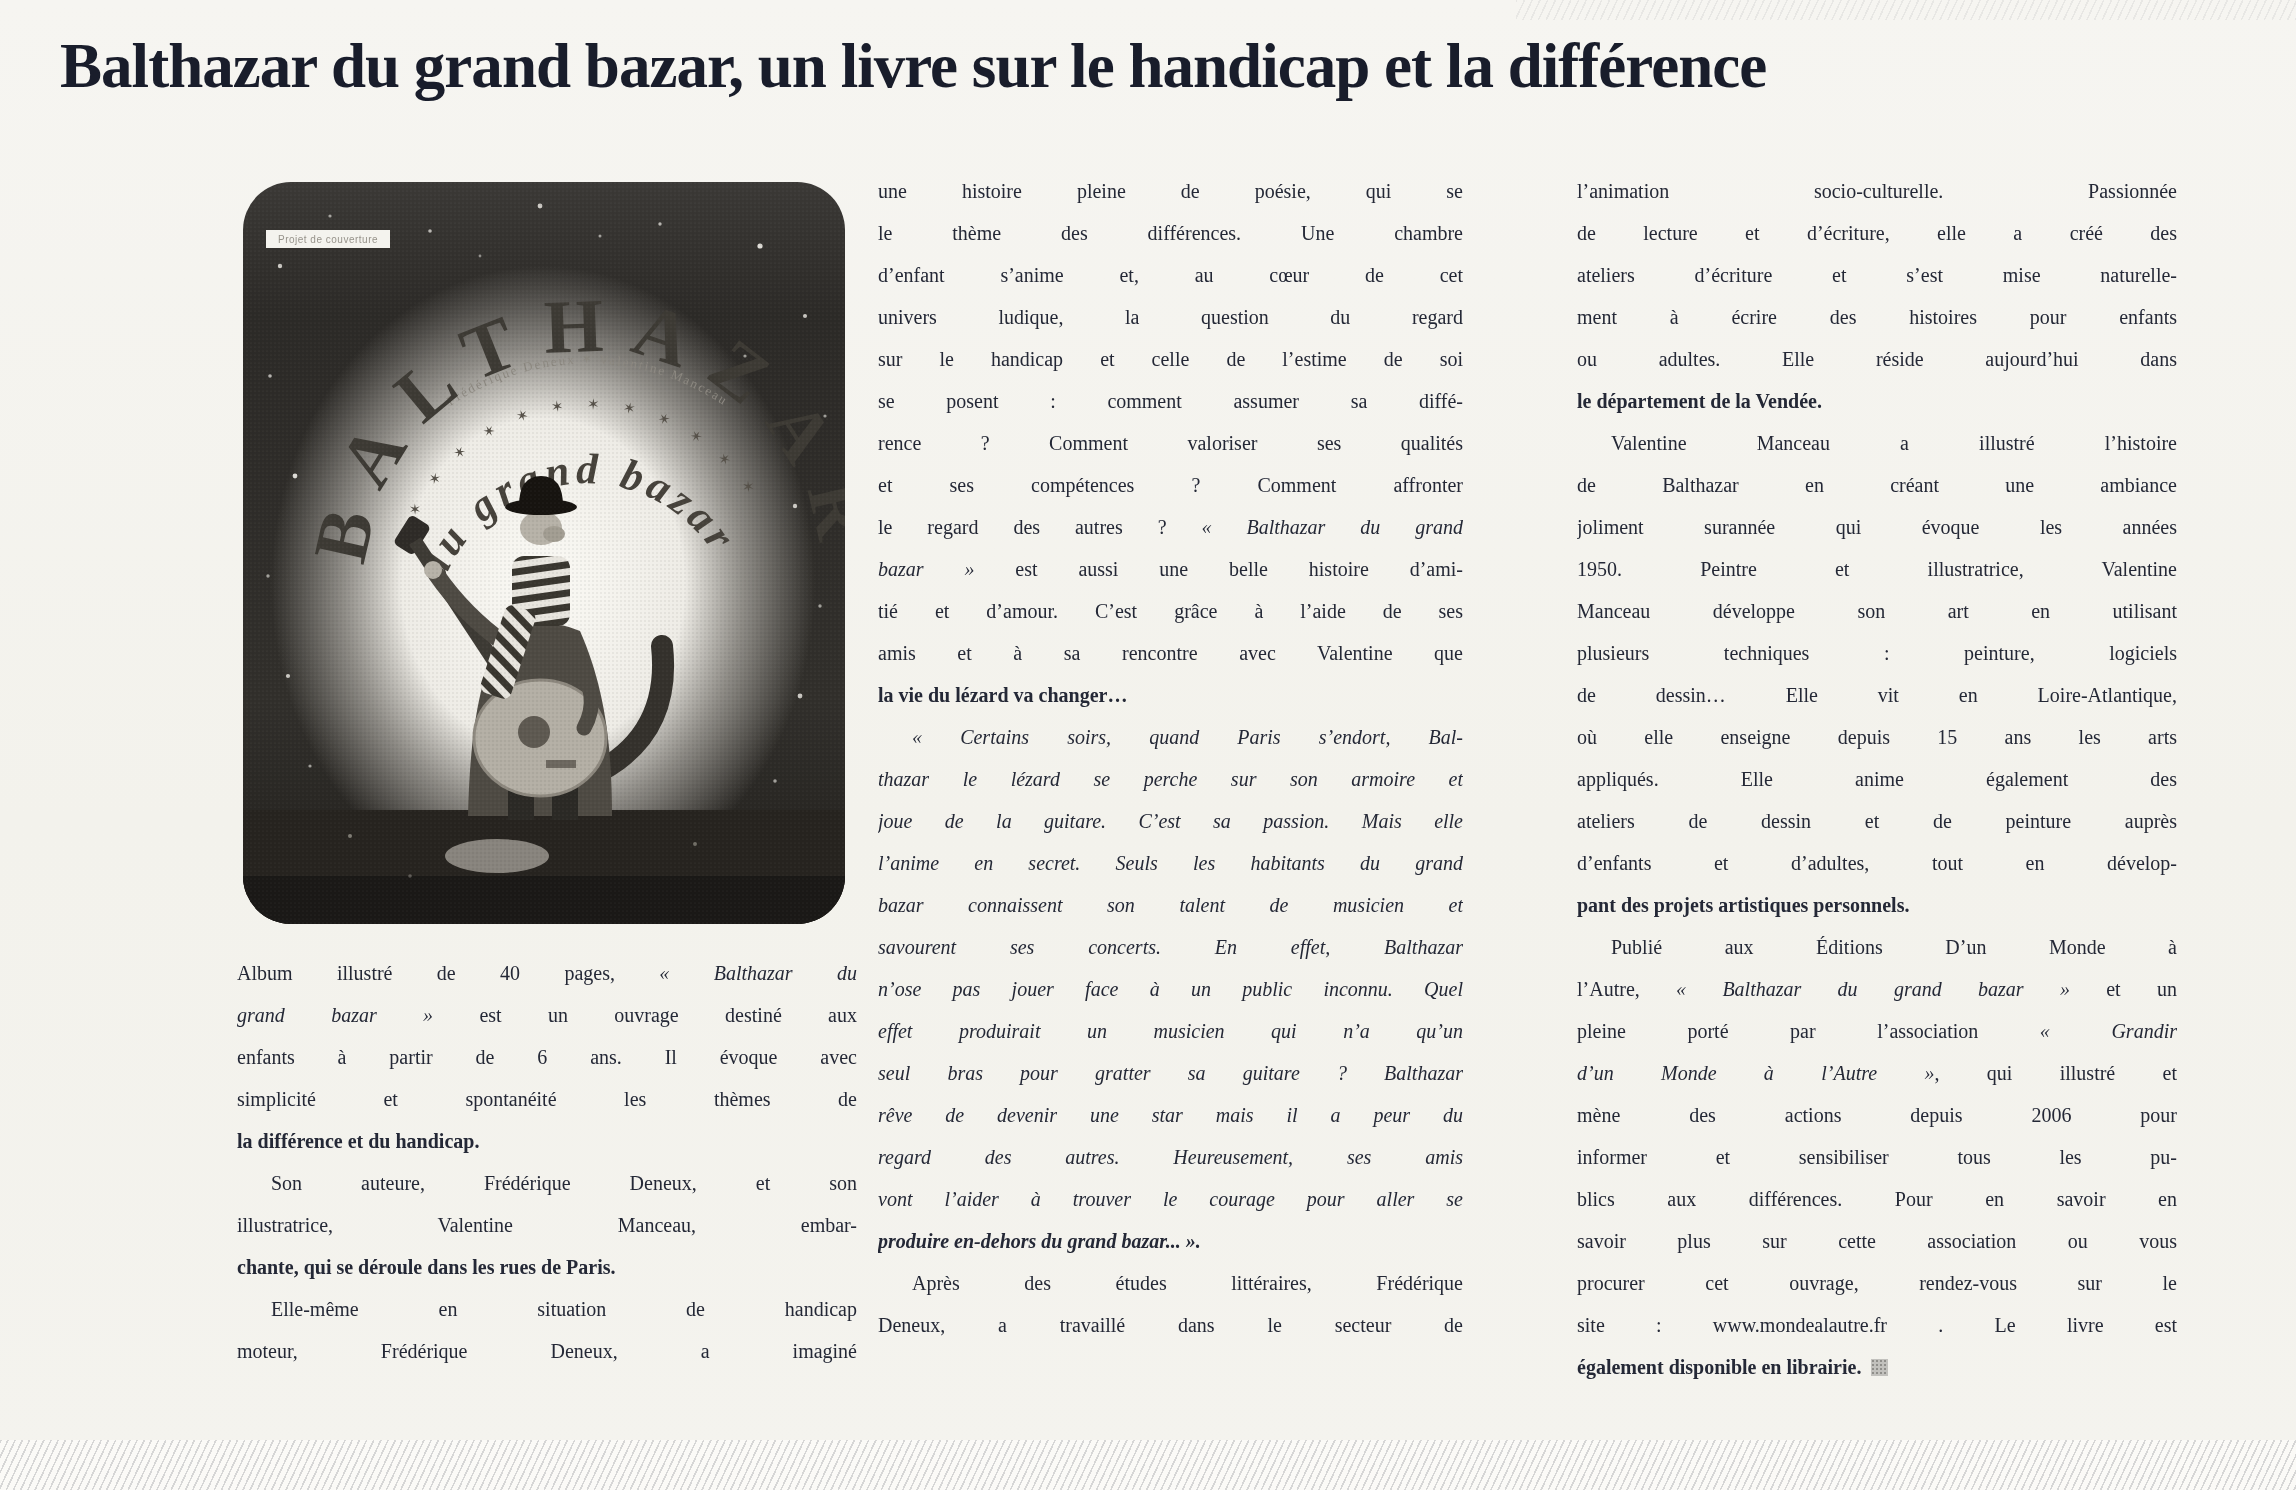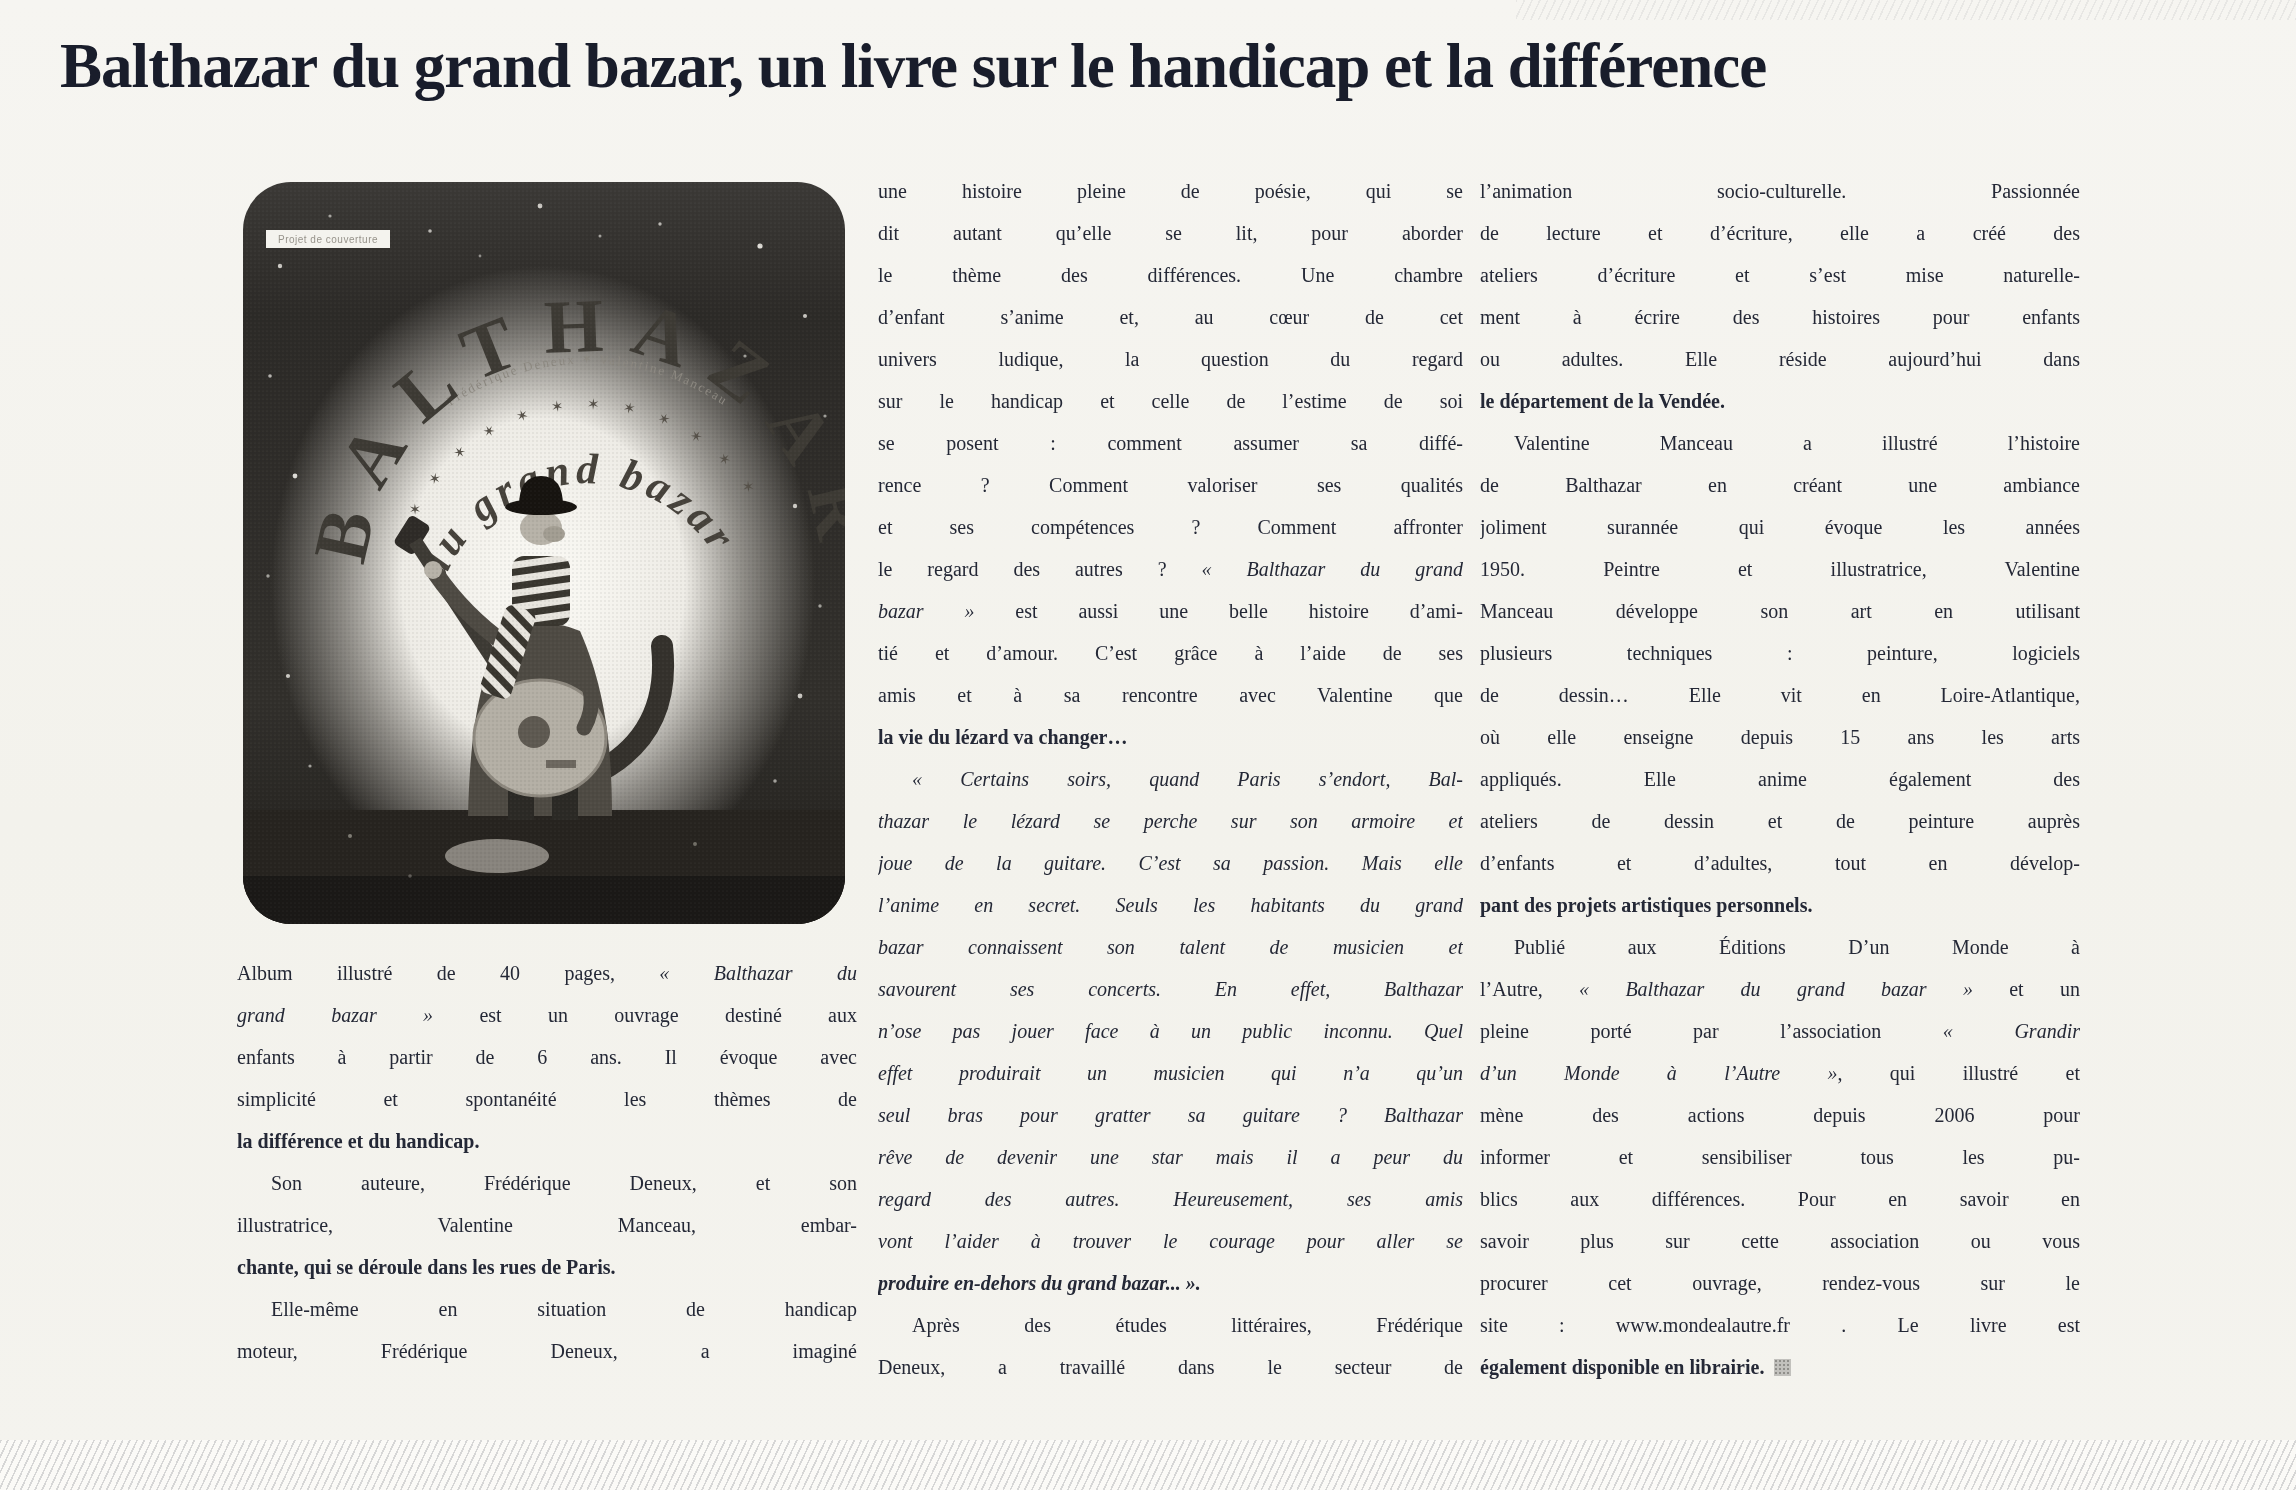--- a/index.html
+++ b/index.html
@@ -10,21 +10,21 @@
   
   .title{position:absolute;left:60px;top:30px;width:2190px;
          font-family:"Liberation Serif",serif;font-weight:700;font-size:64px;line-height:1.12;
          color:#191d2b;letter-spacing:-1px;transform:scaleX(.985);transform-origin:left top;
          margin:0;white-space:nowrap;}
 
   
   .col{position:absolute;font-size:20px;line-height:42px;color:#242836;}
   .col-caption{left:237px;top:952px;width:620px;}
   .col-middle{left:878px;top:170px;width:585px;}
-  .col-right{left:1480px;top:170px;width:600px;}
+  .col-right{left:1577px;top:170px;width:600px;}
   .line{text-align:justify;text-align-last:justify;height:42px;overflow:hidden;}
   .line.pend{text-align-last:left;font-weight:bold;}
   .line.ind{text-indent:34px;}
   .it{font-style:italic;}
   .endmark{display:inline-block;width:17px;height:17px;margin-left:10px;vertical-align:-2px;
            background-color:#c2c1bd;background-image:radial-gradient(#8f8e8a 30%,transparent 32%);
            background-size:4px 4px;}
 
   
   .cover{position:absolute;left:240px;top:176px;width:610px;height:756px;}
@@ -178,21 +178,20 @@
       <div class="line pend"><span>la différence et du handicap.</span></div>
       <div class="line ind"><span>Son auteure, Frédérique Deneux, et son</span></div>
       <div class="line"><span>illustratrice, Valentine Manceau, embar-</span></div>
       <div class="line pend"><span>chante, qui se déroule dans les rues de Paris.</span></div>
       <div class="line ind"><span>Elle-même en situation de handicap</span></div>
       <div class="line"><span>moteur, Frédérique Deneux, a imaginé</span></div>
     </div>
 
   <div class="col col-middle">
       <div class="line"><span>une histoire pleine de poésie, qui se</span></div>
-      <div class="line"><span>dit autant qu’elle se lit, pour aborder</span></div>
       <div class="line"><span>le thème des différences. Une chambre</span></div>
       <div class="line"><span>d’enfant s’anime et, au cœur de cet</span></div>
       <div class="line"><span>univers ludique, la question du regard</span></div>
       <div class="line"><span>sur le handicap et celle de l’estime de soi</span></div>
       <div class="line"><span>se posent : comment assumer sa diffé-</span></div>
       <div class="line"><span>rence ? Comment valoriser ses qualités</span></div>
       <div class="line"><span>et ses compétences ? Comment affronter</span></div>
       <div class="line"><span>le regard des autres ? </span><span class="it">« Balthazar du grand</span></div>
       <div class="line"><span class="it">bazar »</span><span> est aussi une belle histoire d’ami-</span></div>
       <div class="line"><span>tié et d’amour. C’est grâce à l’aide de ses</span></div>

